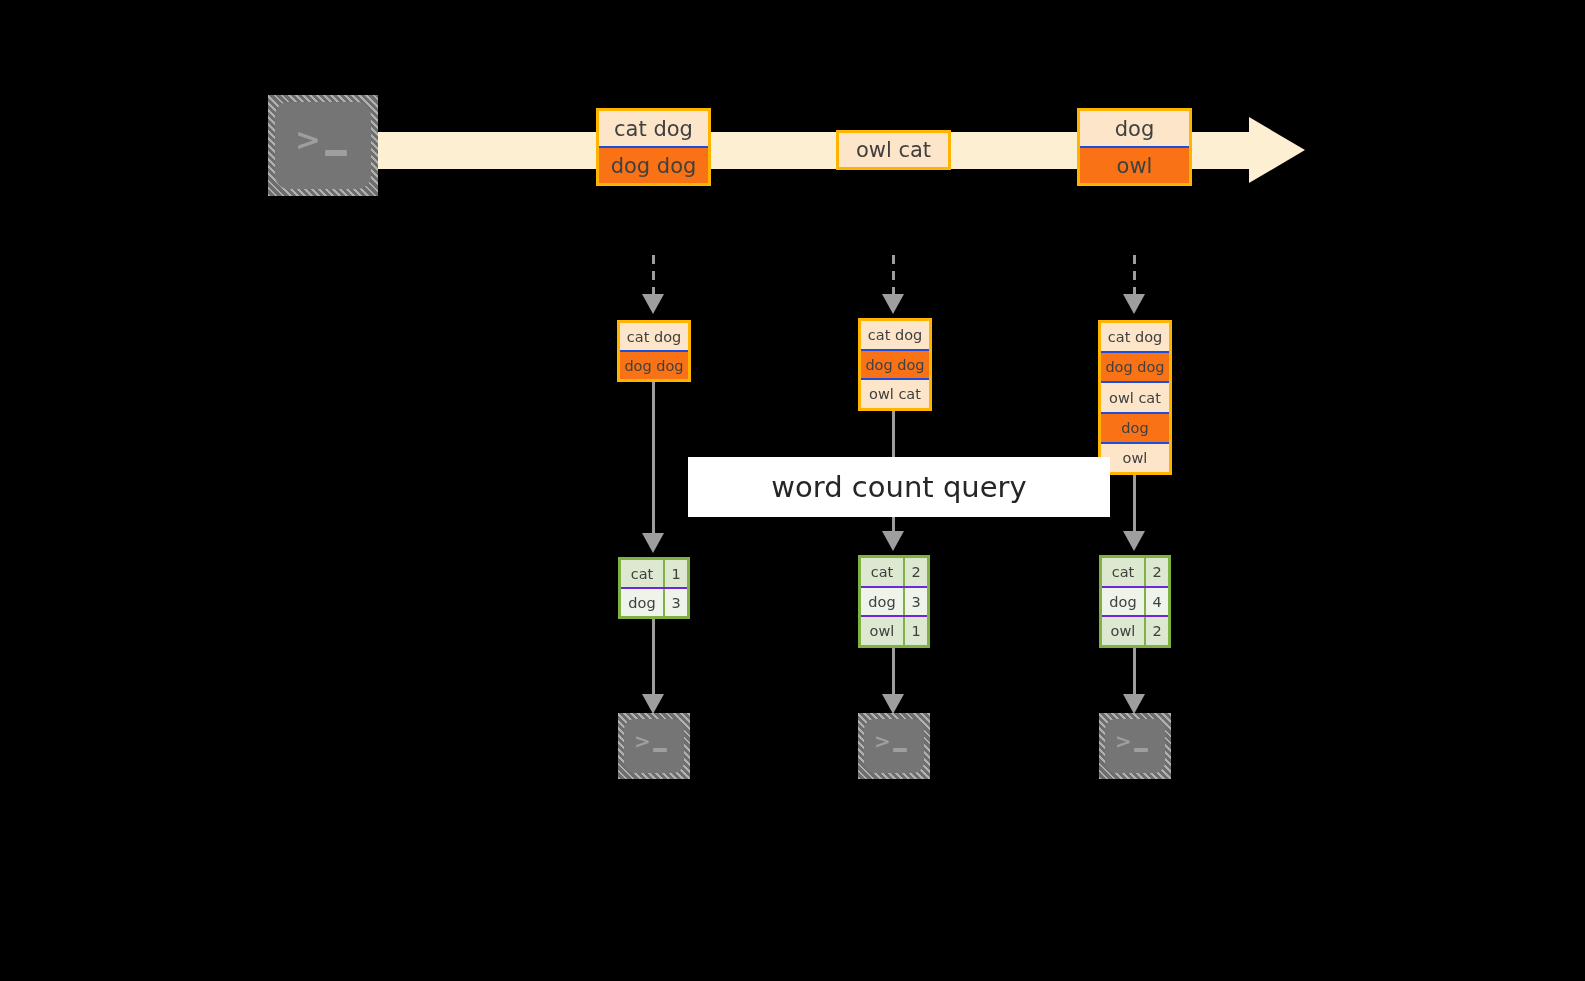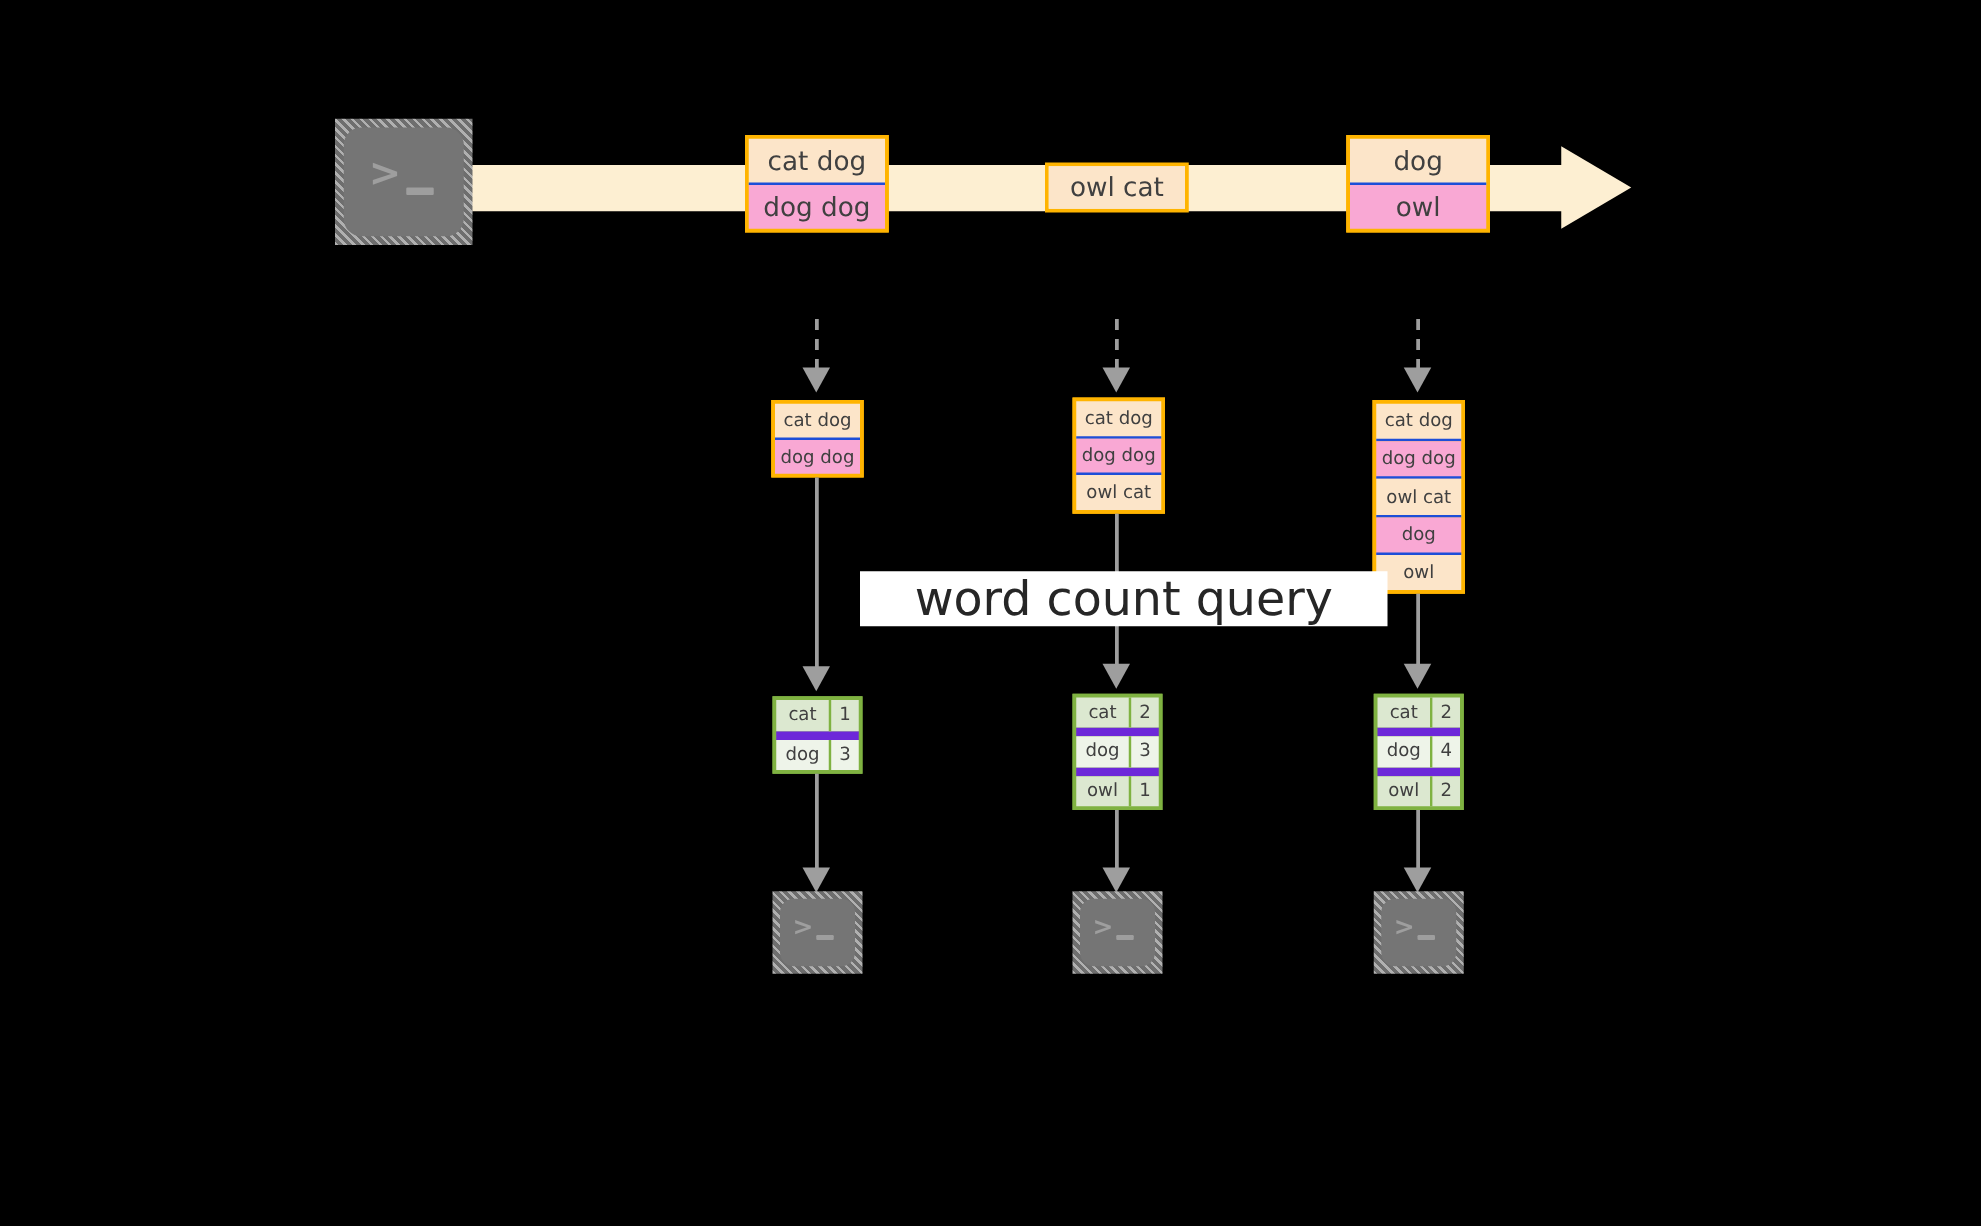--- a/index.html
+++ b/index.html
@@ -80,35 +80,35 @@
     box-sizing: border-box;
     flex: 1 1 auto;
     display: flex;
     align-items: center;
     justify-content: center;
     color: #404040;
     background: #FCE5C9;
     border-bottom: 2px solid #1d4ed8;
   }
   .orow:last-child { border-bottom: none; }
-  .orow.alt { background: #f9a8d4; }
+  .orow.alt { background: #f97316; }
 
   
   .gbox {
     position: absolute;
     box-sizing: border-box;
     border: 3px solid #7FB241;
     background: #7FB241;
     display: flex;
     flex-direction: column;
   }
   .grow {
     flex: 1 1 auto;
     display: flex;
-    border-bottom: 7px solid #6d28d9;
+    border-bottom: 2px solid #6d28d9;
   }
   .grow:last-child { border-bottom: none; }
   .gcell {
     box-sizing: border-box;
     display: flex;
     align-items: center;
     justify-content: center;
     color: #404040;
     background: #DCE8D0;
   }
@@ -210,21 +210,21 @@
 
   <div class="vline" style="left:652px; top:382px; height:152px;"></div>
   <div class="vhead" style="left:642px; top:533px;"></div>
 
   <div class="vline" style="left:892px; top:411px; height:121px;"></div>
   <div class="vhead" style="left:882px; top:531px;"></div>
 
   <div class="vline" style="left:1133px; top:475px; height:57px;"></div>
   <div class="vhead" style="left:1123px; top:531px;"></div>
 
-  <div class="qlabel" style="left:688px; top:457px; width:422px; height:44px; font-size:38px;">
+  <div class="qlabel" style="left:688px; top:457px; width:422px; height:60px; font-size:29px;">
     <span>word count query</span>
   </div>
 
   <div class="gbox" style="left:618px; top:557px; width:72px; height:62px; font-size:14.5px;">
     <div class="grow">
       <div class="gcell key" style="width:44px;">cat</div>
       <div class="gcell val">1</div>
     </div>
     <div class="grow">
       <div class="gcell key alt" style="width:44px;">dog</div>

